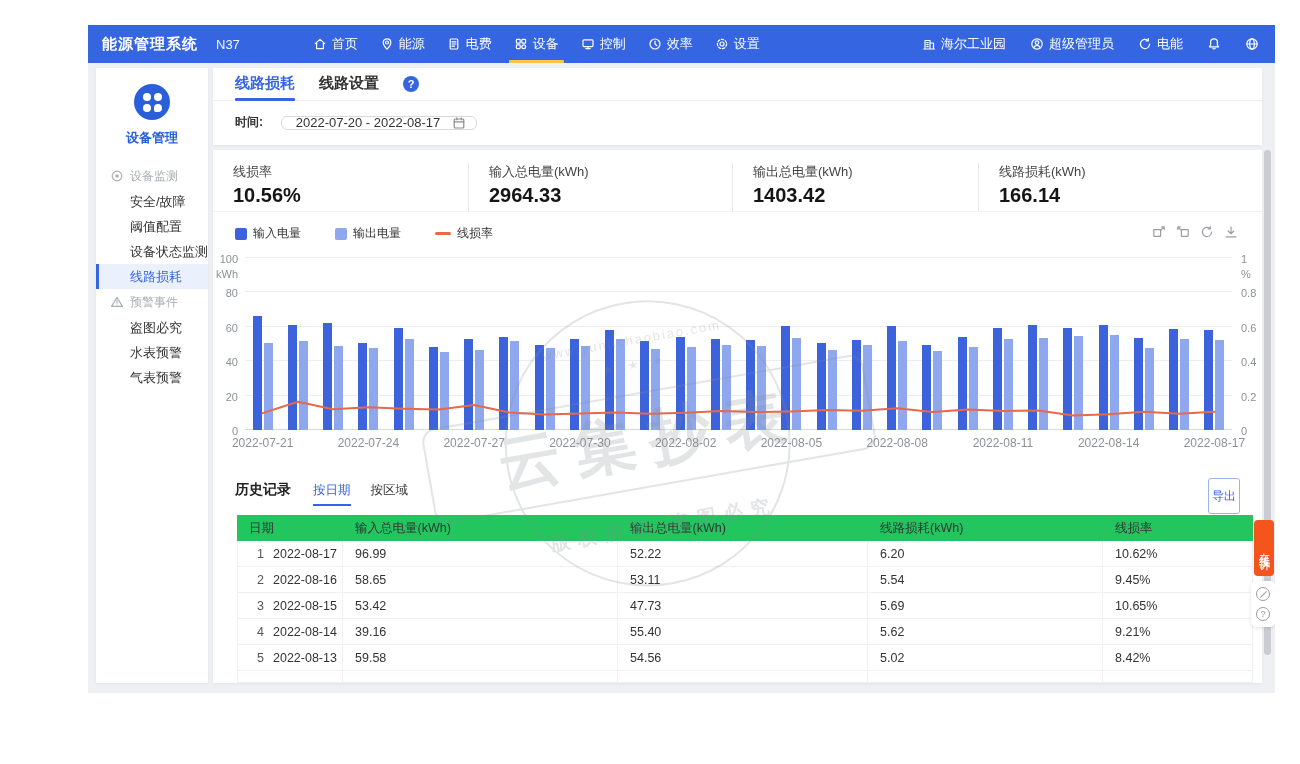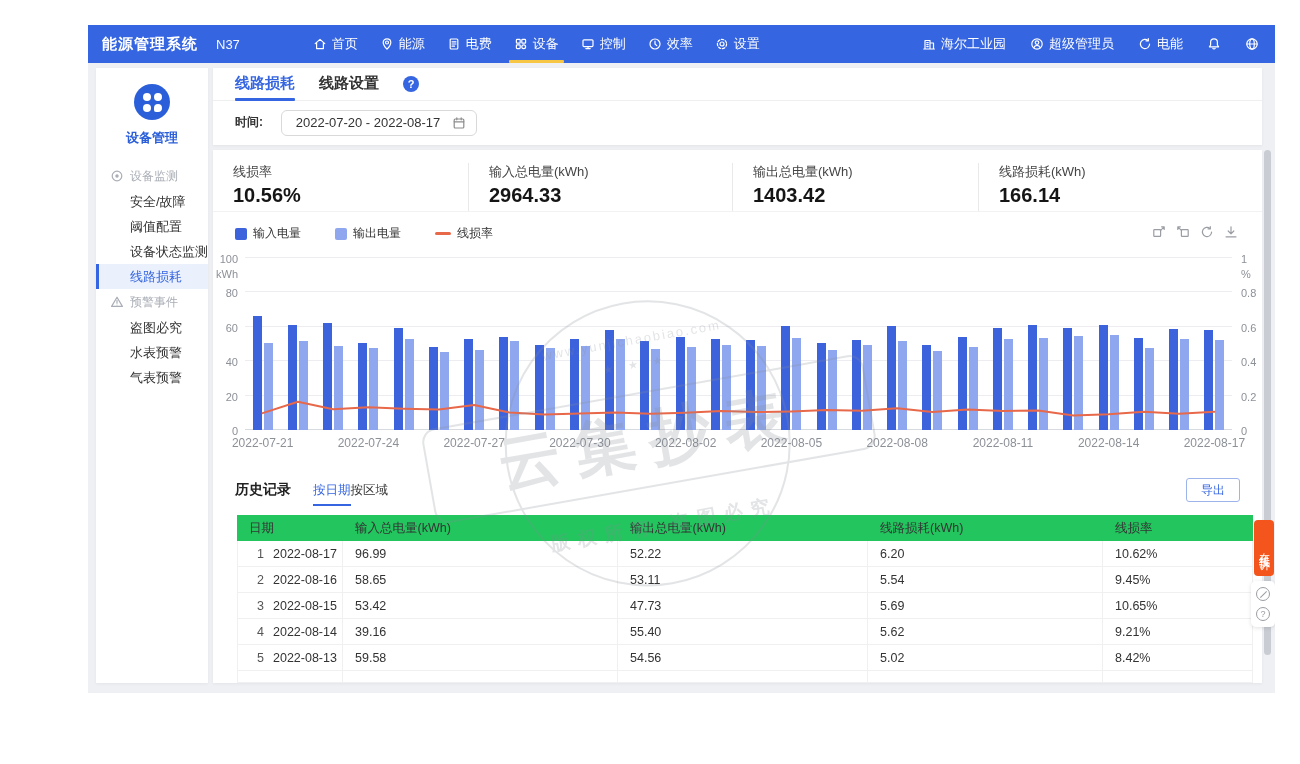--- a/index.html
+++ b/index.html
@@ -39,21 +39,21 @@
   .ptab { font-size:15px; font-weight:bold; color:#333; height:33px; line-height:30px; cursor:pointer; position:relative; }
   .ptab.active { color:#3565E0; }
   .ptab.active::after { content:""; position:absolute; left:0; right:0; bottom:0; height:3px; background:#3565E0; border-radius:1px; }
   .help-dot { width:16px; height:16px; border-radius:50%; background:#3565E0; color:#fff; font-size:11px; font-weight:bold; display:flex; align-items:center; justify-content:center; cursor:pointer; }
 
   .filter-row { display:flex; align-items:center; height:43px; padding:0 22px; gap:8px; }
   .filter-label { font-size:12px; color:#333; font-weight:bold; margin-right:2px; }
   .fbtn { height:24px; min-width:28px; padding:0 7px; border:1px solid #d9d9d9; border-radius:4px; background:#fff; font-size:12px; color:#333; display:flex; align-items:center; justify-content:center; cursor:pointer; }
   .fbtn.disabled { background:#f6f6f6; color:#c4c6cb; border-color:#e6e6e6; cursor:default; }
   .fbtn.selected { background:#3565E0; border-color:#3565E0; color:#fff; font-weight:bold; }
-  .date-input { margin-left:8px; height:26px; width:196px; border:1px solid #d9d9d9; border-radius:6px; display:flex; align-items:center; padding:0 10px; font-size:13px; color:#333; gap:8px; cursor:pointer; }
+  .date-input { margin-left:8px; height:14px; width:196px; border:1px solid #d9d9d9; border-radius:6px; display:flex; align-items:center; padding:0 10px; font-size:13px; color:#333; gap:8px; cursor:pointer; }
   .date-input .txt { flex:1; text-align:center; }
   .date-input .icon14 { color:#8c8c8c; }
 
   
   .stats { display:flex; padding-top:13px; height:62px; border-bottom:1px solid #f2f2f2; }
   .stat { padding-left:20px; }
   .stat + .stat { border-left:1px solid #e9e9e9; }
   .stat .lb { font-size:13px; color:#444; }
   .stat .vl { font-size:20px; font-weight:bold; color:#151515; margin-top:3px; }
 
@@ -74,21 +74,21 @@
   .bar { width:9px; }
   .lineSvg { position:absolute; left:0; bottom:0; overflow:visible; }
   .xlab { position:absolute; top:178px; transform:translateX(-50%); font-size:12px; color:#8c9097; white-space:nowrap; }
 
   
   .hist-head { position:absolute; left:22px; top:331px; display:flex; align-items:flex-start; gap:22px; }
   .hist-title { font-size:14px; font-weight:bold; color:#222; }
   .htab { font-size:12.5px; color:#333; cursor:pointer; padding-bottom:7px; position:relative; top:1px; }
   .htab.active { color:#3565E0; }
   .htab.active::after { content:""; position:absolute; left:0; right:0; bottom:0; height:2px; background:#3565E0; }
-  .export-btn { position:absolute; right:22px; top:328px; height:24px; padding:0 14px; border:1px solid #9db4ea; border-radius:3px; color:#3565E0; font-size:12px; display:flex; align-items:center; background:#fff; cursor:pointer; }
+  .export-btn { position:absolute; right:22px; top:328px; height:36px; padding:0 3px; border:1px solid #9db4ea; border-radius:3px; color:#3565E0; font-size:12px; display:flex; align-items:center; background:#fff; cursor:pointer; }
   .htable { position:absolute; left:24px; top:365px; width:1016px; font-size:12.5px; color:#333; }
   .hrow { display:flex; border-bottom:1px solid #f0f0f0; }
   .hrow.head { background:#22c55e; border-bottom:none; }
   .hcell { padding:0 0 0 12px; display:flex; align-items:center; border-right:1px solid #f0f0f0; }
   .hrow.head .hcell { border-right:none; height:26px; }
   .hrow.body .hcell { height:25px; background:#fff; }
   .hrow.body .hcell:first-child { border-left:1px solid #f0f0f0; }
   .idx { width:14px; text-align:right; color:#555; }
   .dt { margin-left:9px; }
 
@@ -493,21 +493,21 @@
         <div class="xlab" style="left: 440.625px;">2022-08-02</div>
         <div class="xlab" style="left: 546.375px;">2022-08-05</div>
         <div class="xlab" style="left: 652.125px;">2022-08-08</div>
         <div class="xlab" style="left: 757.875px;">2022-08-11</div>
         <div class="xlab" style="left: 863.625px;">2022-08-14</div>
         <div class="xlab" style="left: 969.375px;">2022-08-17</div>
       </div>
 
     <div class="hist-head">
       <span class="hist-title">历史记录</span>
-      <span id="hist-tabs" style="display:flex;font-family:Liberation Mono, monospace;">
+      <span id="hist-tabs" style="display:flex;gap:20px;font-family:Liberation Mono, monospace;">
           <span class="htab active">按日期</span>
           <span class="htab">按区域</span>
         </span>
     </div>
     <div class="export-btn">导出</div>
     <div class="htable" id="htable">
         <div class="hrow head">
           <div class="hcell" style="width: 106px;">日期</div>
           <div class="hcell" style="width: 275px;">输入总电量(kWh)</div>
           <div class="hcell" style="width: 250px;">输出总电量(kWh)</div>

